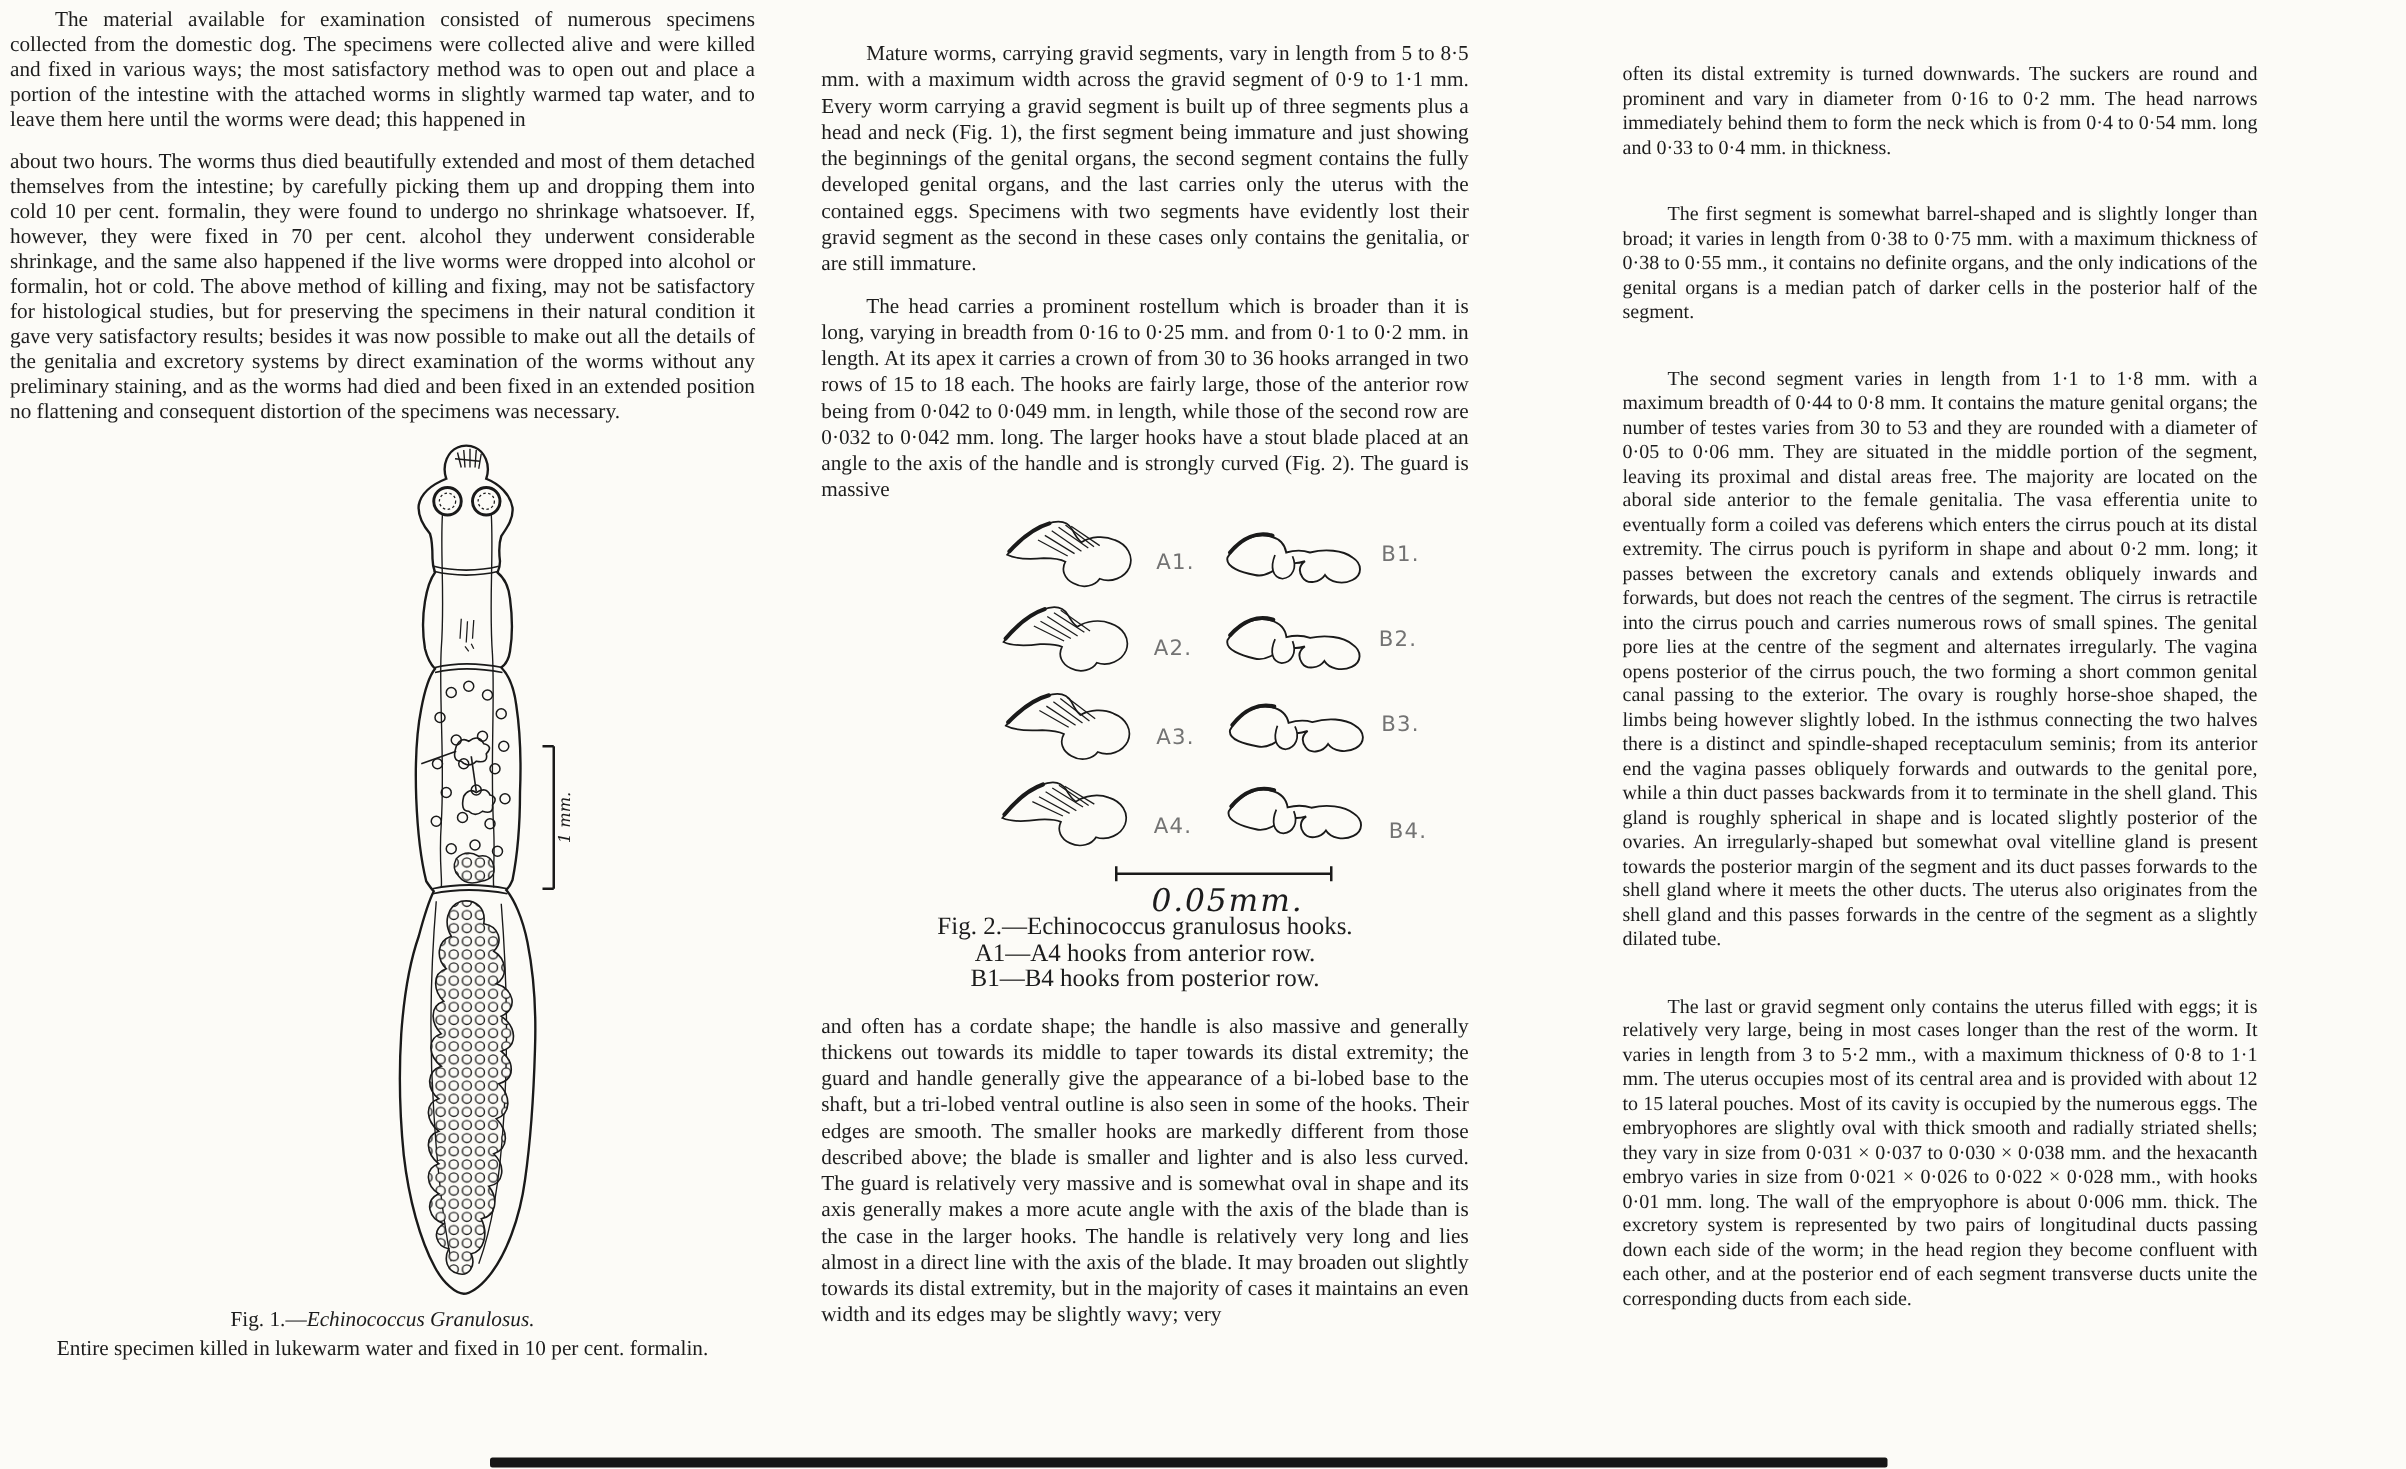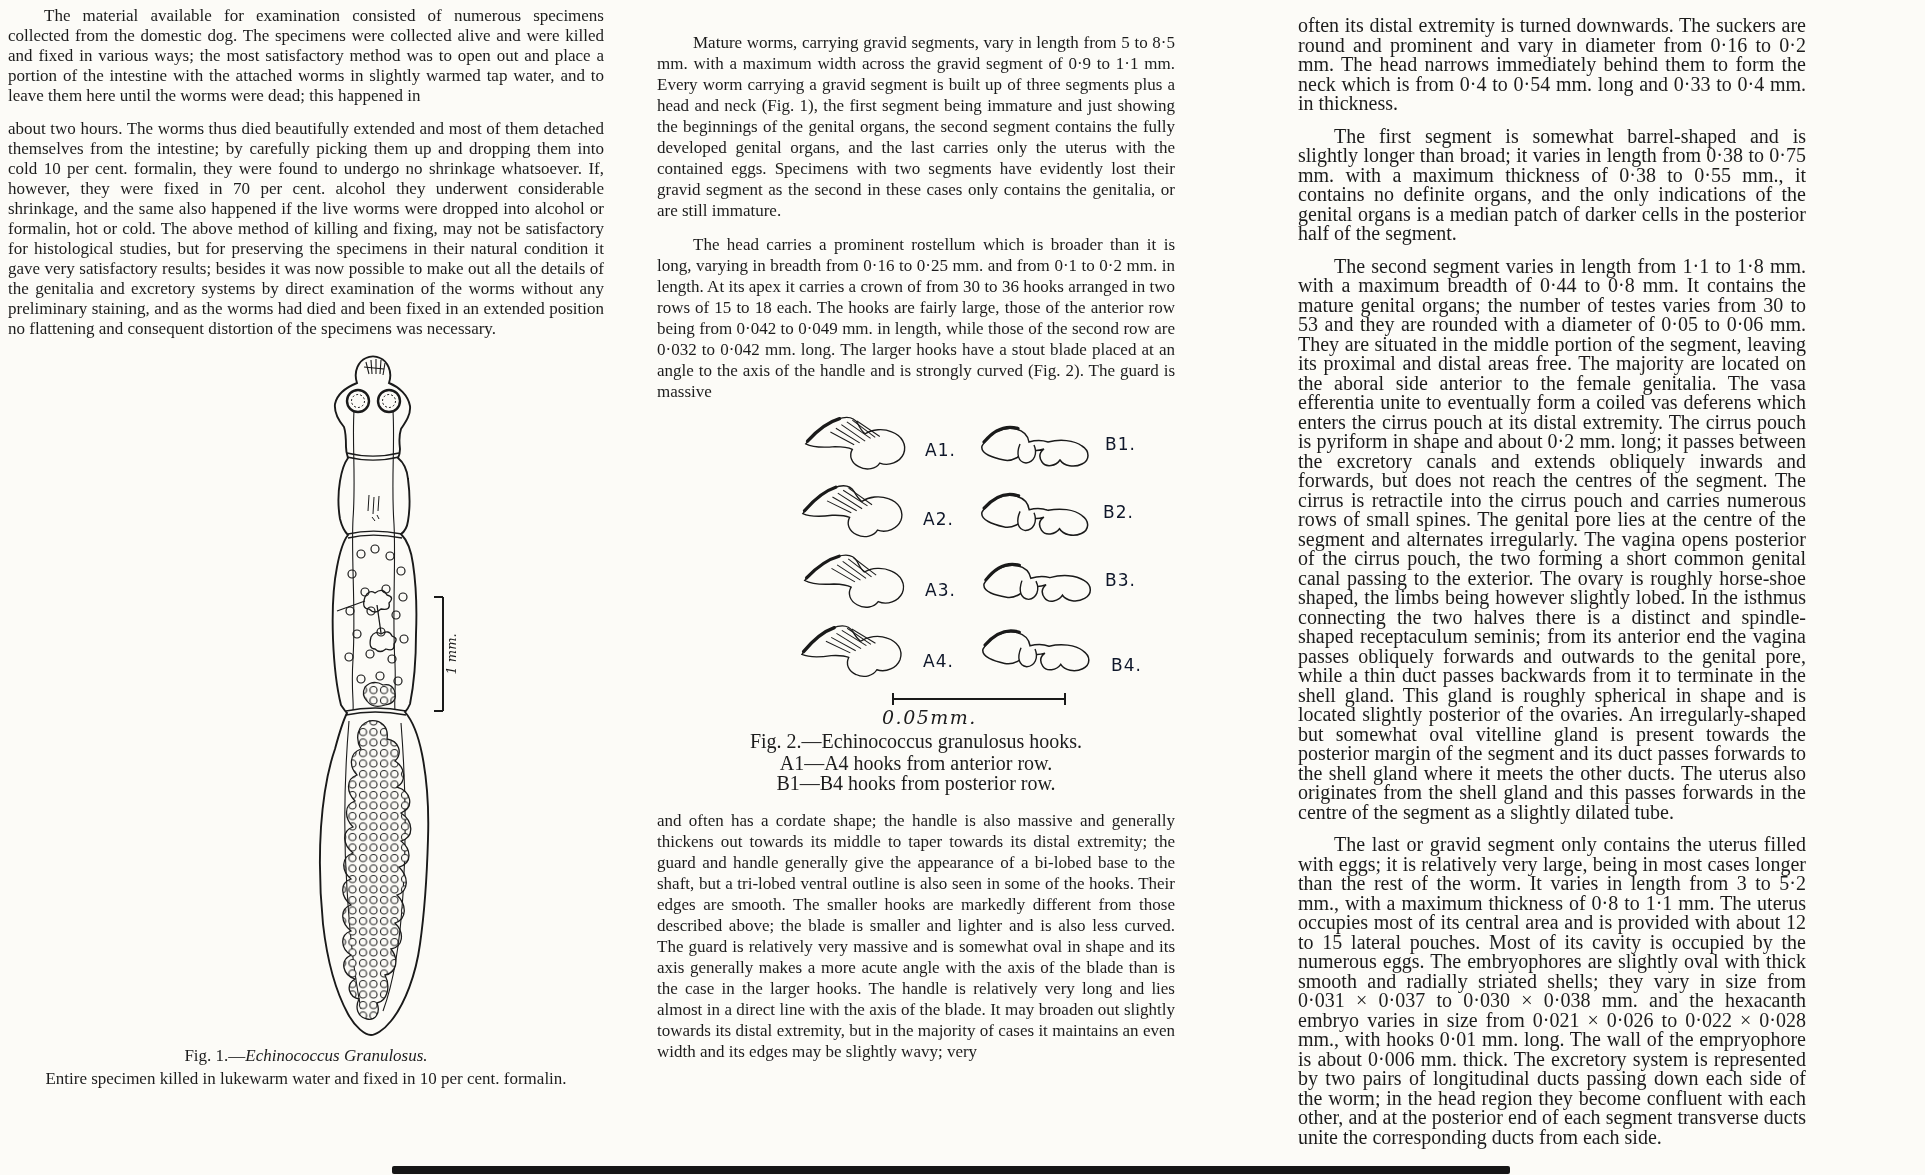--- a/index.html
+++ b/index.html
@@ -21,40 +21,40 @@
     font-family:"Liberation Sans", sans-serif;font-weight:bold;
     font-size:19px;letter-spacing:1.2px;
   }
   h1 .authority{font-size:17.5px;}
 
   p.body-text{
     margin:0;text-align:justify;
     font-size:17px;line-height:20px;
   }
   #col2 p.body-text{line-height:21px;}
-  #col3 p.body-text{font-size:20px;line-height:19.5px;}
+  #col3 p.body-text{font-size:16px;line-height:19.5px;margin-top:34px;}
   p.indent{text-indent:36px;}
   p.gap{margin-top:13px;}
 
   .figure-box{position:relative;}
   #fig1-box{height:700px;margin-top:4px;}
   #fig2-box{height:386px;margin-top:6px;}
 
   .fig-caption{
     margin:2px 0 0 0;text-align:center;font-size:17px;line-height:21px;
   }
   .fig-caption .sp{font-style:italic;}
 
   .hook-label{
     position:absolute;font-family:"DejaVu Sans", sans-serif;
-    font-size:17px;letter-spacing:1px;color:#0f172a;
+    font-size:17px;letter-spacing:1px;color:#737373;
   }
   .scalebar-label{
     position:absolute;font-family:"DejaVu Serif", serif;font-style:italic;
-    font-size:19px;text-align:left;letter-spacing:1.5px;
+    font-size:25px;text-align:center;letter-spacing:1.5px;
   }
   .fig2-cap{position:absolute;width:100%;text-align:center;font-size:20px;}
 
   svg{display:block;}
   .ink{stroke:#1a1a1a;fill:none;}
   .inkfill{stroke:#1a1a1a;fill:#fcfbf7;}
 
   #scan-artifact-bar{
     position:absolute;left:392px;top:1166px;width:1118px;height:8px;
     background:#161616;border-radius:2px;

